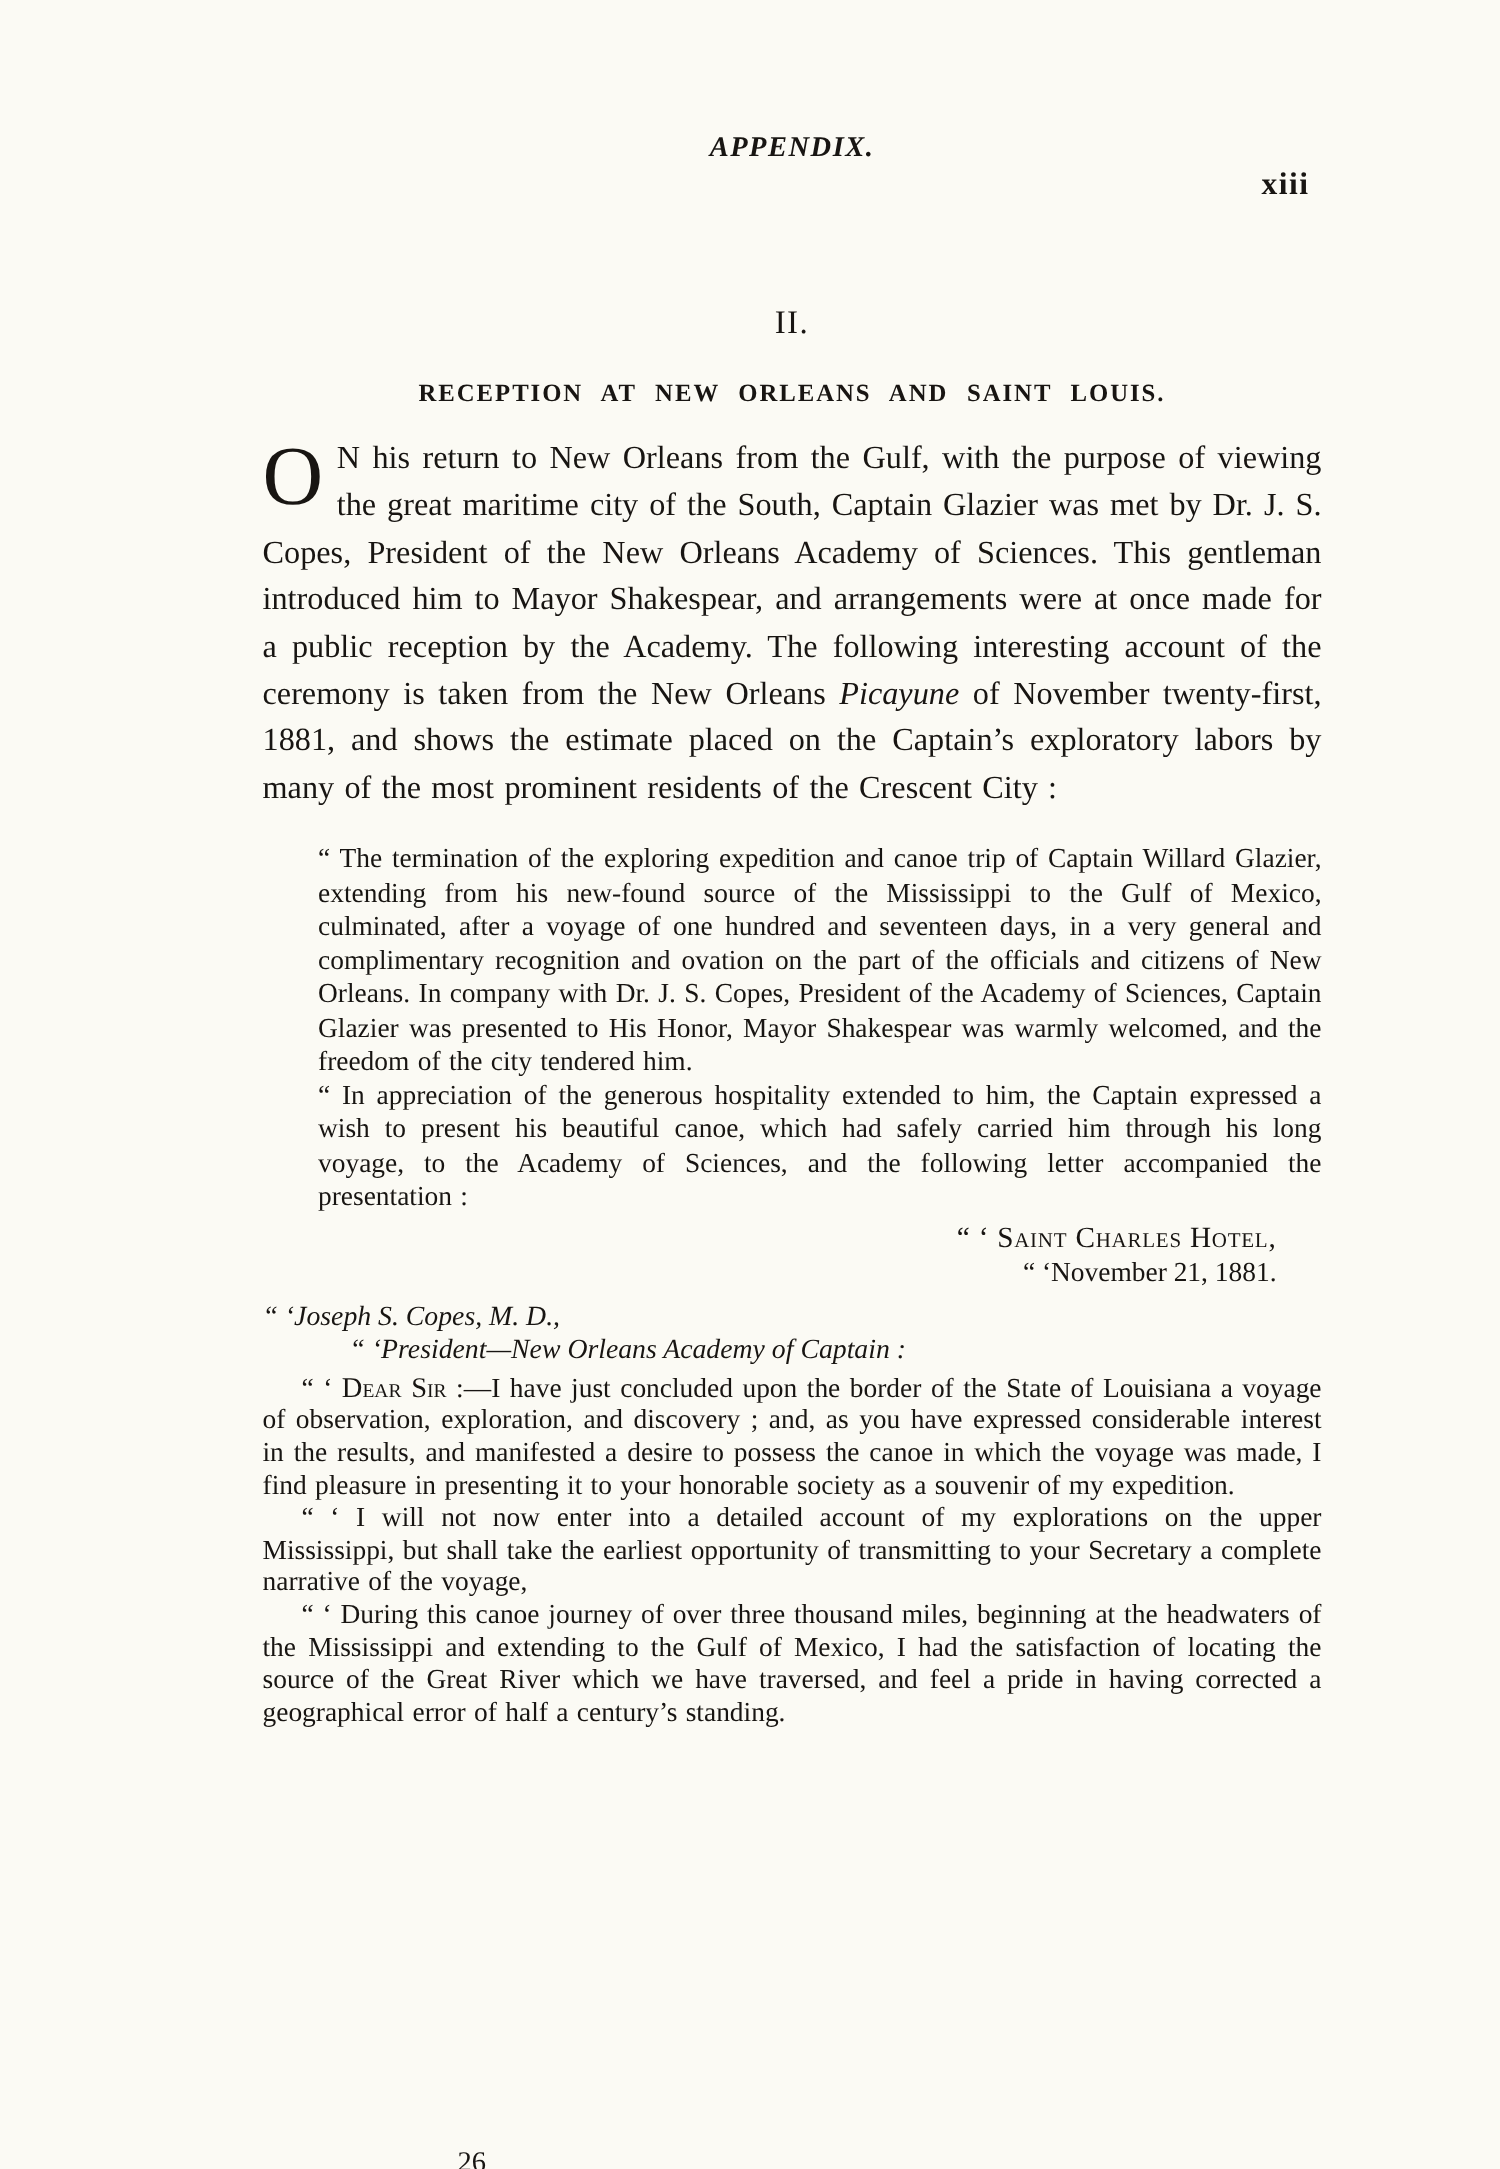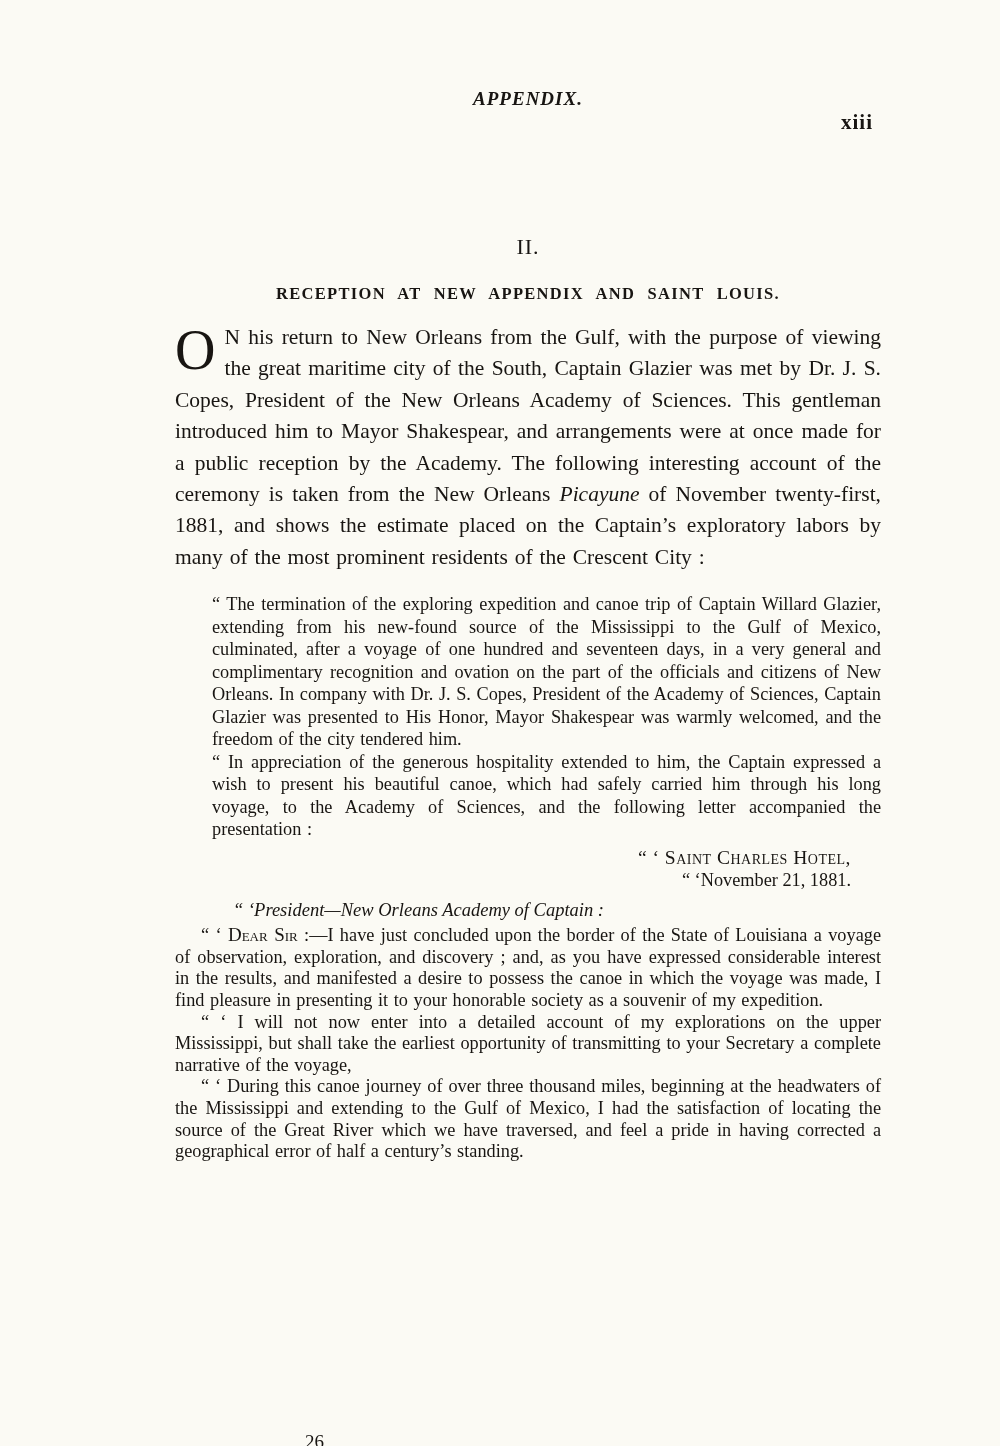--- a/index.html
+++ b/index.html
@@ -23,21 +23,21 @@
   .head-title {
     position: absolute; left: 50%; transform: translateX(-50%);
     font-style: italic; font-weight: bold; font-size: 19px; letter-spacing: 1px;
   }
   .folio {
     position: absolute; right: 8px; top: 0;
     font-weight: bold; font-size: 21px; letter-spacing: 1px; margin-top: 22px;
   }
   
   .section-number {
-    text-align: center; margin-top: 116px;
+    text-align: center; margin-top: 84px;
     font-size: 22px; letter-spacing: 1px;
   }
   .section-title {
     text-align: center; margin-top: 24px;
     font-weight: bold; font-size: 16.5px;
     letter-spacing: 1.3px; word-spacing: 7px;
   }
   
   .intro {
     margin: 18px 0 0 0;
@@ -91,37 +91,38 @@
 
 <div class="page">
 
   <div class="running-head">
     <span class="head-title">APPENDIX.</span>
     <span class="folio">xiii</span>
   </div>
 
   <div class="section-number">II.</div>
 
-  <div class="section-title">RECEPTION AT NEW APPENDIX AND SAINT LOUIS.</div>
+  <div class="section-title">RECEPTION AT NEW ORLEANS AND SAINT LOUIS.</div>
 
   <p class="intro">
     <span class="dropcap">O</span><span>N his return to New Orleans from the Gulf, with the purpose of viewing the great maritime city of the South, Captain Glazier was met by Dr. J. S. Copes, President of the New Orleans Academy of Sciences.  This gentleman introduced him to Mayor Shakespear, and arrangements were at once made for a public reception by the Academy.  The following interesting account of the ceremony is taken from the New Orleans </span><span class="italic">Picayune</span><span> of November twenty-first, 1881, and shows the estimate placed on the Captain’s exploratory labors by many of the most prominent residents of the Crescent City :</span>
   </p>
 
   <div class="quote-block">
     <p>“ The termination of the exploring expedition and canoe trip of Captain Willard Glazier, extending from his new-found source of the Mississippi to the Gulf of Mexico, culminated, after a voyage of one hundred and seventeen days, in a very general and complimentary recognition and ovation on the part of the officials and citizens of New Orleans.  In company with Dr. J. S. Copes, President of the Academy of Sciences, Captain Glazier was presented to His Honor, Mayor Shakespear was warmly welcomed, and the freedom of the city tendered him.</p>
     <p>“ In appreciation of the generous hospitality extended to him, the Captain expressed a wish to present his beautiful canoe, which had safely carried him through his long voyage, to the Academy of Sciences, and the following letter accompanied the presentation :</p>
   </div>
 
   <div class="letter">
     <div class="letter-head">
       <div class="letter-hotel">“ ‘ Saint Charles Hotel,</div>
       <div class="letter-date">“ ‘November 21, 1881.</div>
     </div>
     <div class="addressee">
+      <div>“ ‘Joseph S. Copes, M. D.,</div>
       <div class="addressee-title">“ ‘President—New Orleans Academy of Captain :</div>
     </div>
     <div class="letter-body">
       <p><span>“ ‘ </span><span class="smallcaps">Dear Sir</span><span> :—I have just concluded upon the border of the State of Louisiana a voyage of observation, exploration, and discovery ; and, as you have expressed considerable interest in the results, and manifested a desire to possess the canoe in which the voyage was made, I find pleasure in presenting it to your honorable society as a souvenir of my expedition.</span></p>
       <p>“ ‘ I will not now enter into a detailed account of my explorations on the upper Mississippi, but shall take the earliest opportunity of transmitting to your Secretary a complete narrative of the voyage,</p>
       <p>“ ‘ During this canoe journey of over three thousand miles, beginning at the headwaters of the Mississippi and extending to the Gulf of Mexico, I had the satisfaction of locating the source of the Great River which we have traversed, and feel a pride in having corrected a geographical error of half a century’s standing.</p>
     </div>
   </div>
 
 </div>

